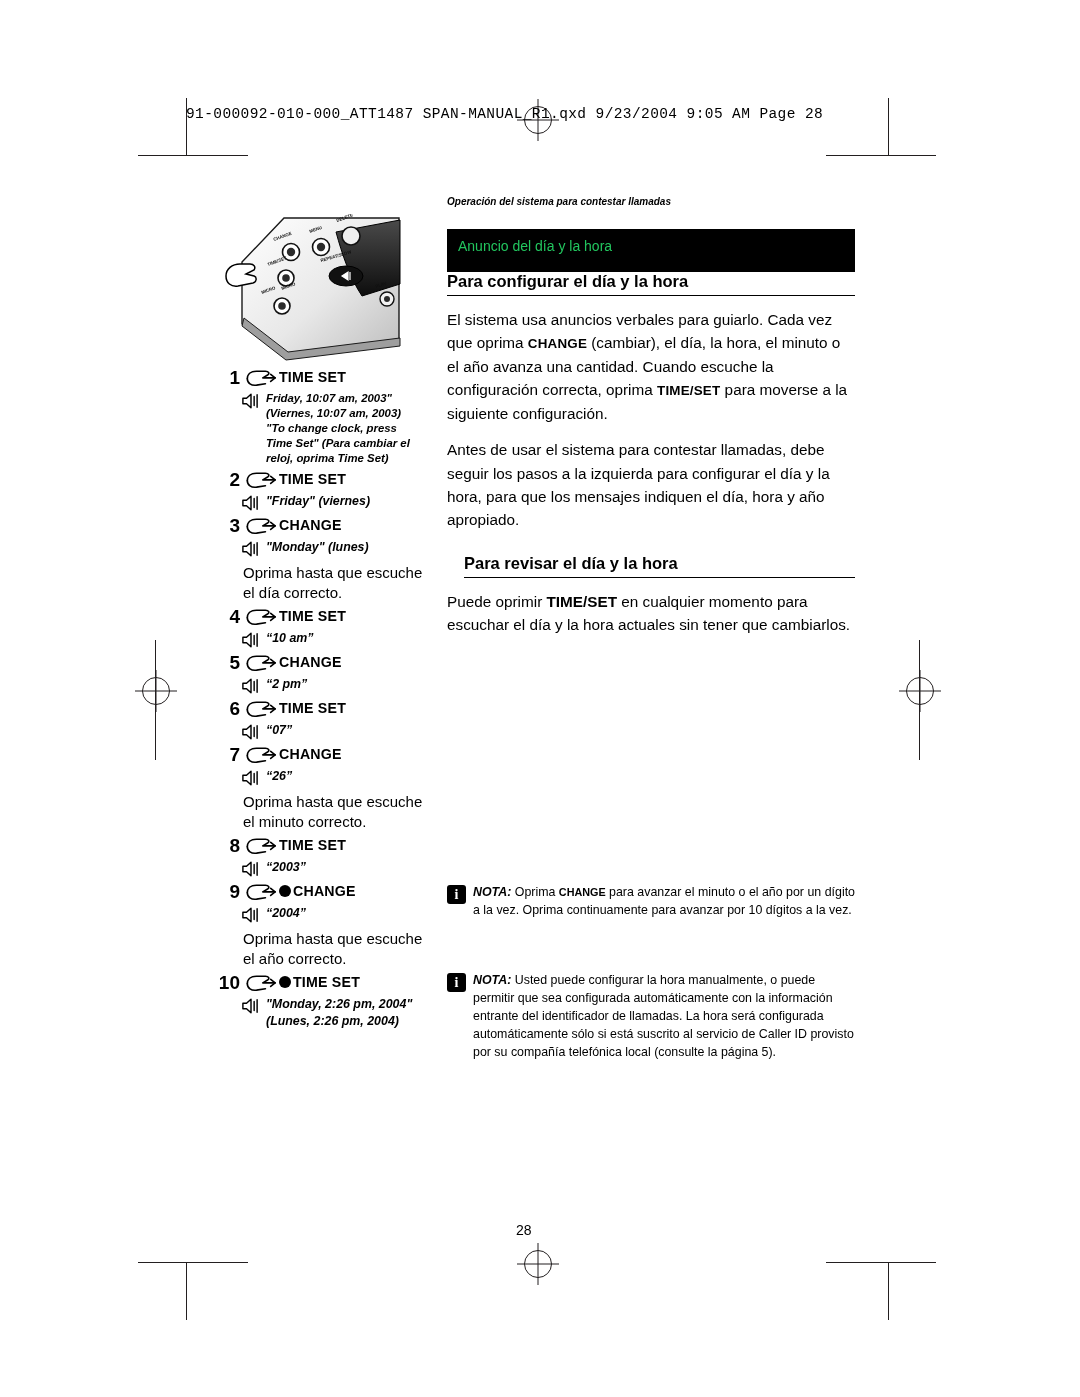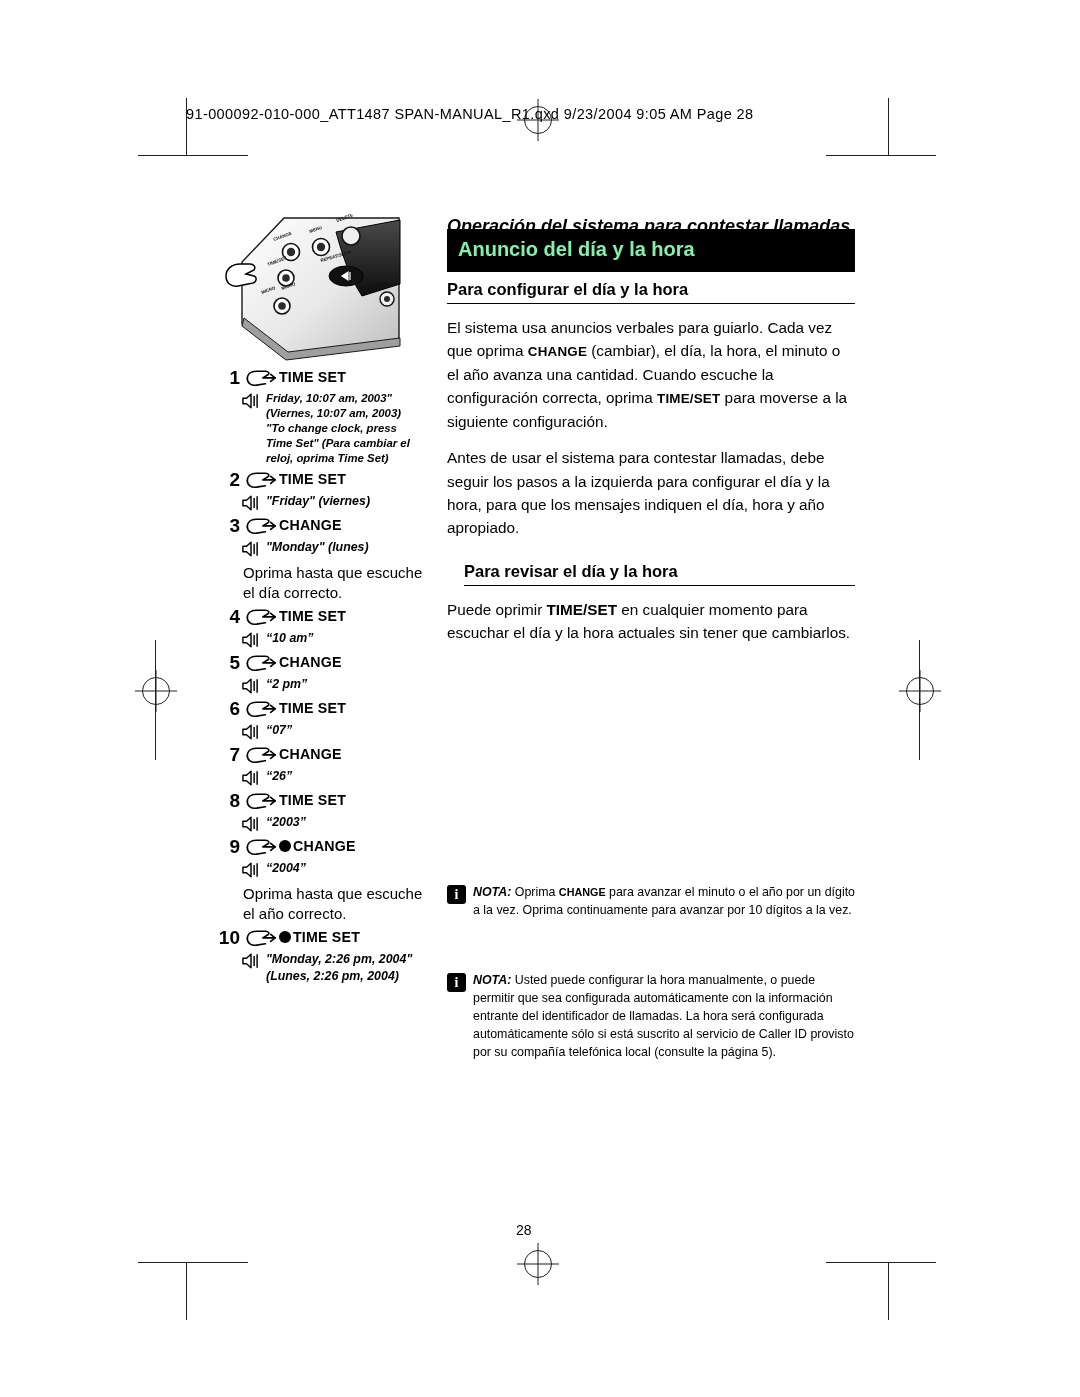--- a/index.html
+++ b/index.html
@@ -46,62 +46,61 @@
     height: 1px;
     width: calc(100% + 16px);
     transform: translateY(-0.5px);
   }
 
   
   .file-header {
     position: absolute;
     top: 106px;
     left: 186px;
-    font-family: Liberation Sans, sans-serif;
+    font-family: Liberation Mono, monospace;
     font-size: 14.5px;
     letter-spacing: 0.4px;
     white-space: nowrap;
     color: #000;
   }
 
   
   .running-head {
     position: absolute;
     top: 196px;
     left: 447px;
-    font-size: 18px;
+    font-size: 10px;
     font-style: italic;
     font-weight: bold;
     color: #000;
-    margin-top: 20px;
   }
 
   
   .title-bar {
     position: absolute;
     top: 229px;
     left: 447px;
     width: 408px;
     height: 43px;
     background: #000000;
   }
   .title-bar span {
     position: absolute;
     left: 11px;
     top: 9px;
-    font-size: 20px;
-    font-weight: bold;
-    color: #86efac;
+    font-size: 14px;
+    font-weight: normal;
+    color: #22c55e;
   }
 
   
   .body-col {
     position: absolute;
     left: 447px;
-    top: 280px;
+    top: 272px;
     width: 408px;
   }
   .sec-head {
     font-size: 16.5px;
     font-weight: bold;
     border-bottom: 1.5px solid #000;
     padding-bottom: 4px;
     margin: 0 0 12px 0;
   }
   .sec-head.second {
@@ -448,20 +447,21 @@
     </div>
     <div class="speech">
       <span class="spk"><svg viewBox="0 0 22 20" width="20" height="18" aria-hidden="true">
           <path d="M2,7 L6,7 L11,2.5 L11,17.5 L6,13 L2,13 Z" fill="#fff" stroke="#000" stroke-width="1.6" stroke-linejoin="round"></path>
           <path d="M14.5,5 L14.5,15 M17.8,3 L17.8,17" stroke="#000" stroke-width="1.6" stroke-linecap="round"></path>
         </svg></span>
       <div class="speech-text">
         <div>“26”</div>
       </div>
     </div>
+    <div class="hint">Oprima hasta que escuche el minuto correcto.</div>
     <div class="step-row">
       <div class="step-num">8</div>
       <span class="hand"><svg viewBox="0 0 34 24" width="30" height="22" aria-hidden="true">
           <path d="M1.5,14 C1.5,8.5 6,5.5 12,5.5 L22,5.5 C26,5.5 27,8 24.5,9.8 L19,13 L33,13" fill="none" stroke="#000" stroke-width="1.8" stroke-linecap="round" stroke-linejoin="round"></path>
           <path d="M28,9 L33,13 L28,17" fill="none" stroke="#000" stroke-width="1.8" stroke-linecap="round" stroke-linejoin="round"></path>
           <path d="M1.5,14 C1.5,19 6,22 12,21.2 L22,19.6" fill="none" stroke="#000" stroke-width="1.8" stroke-linecap="round"></path>
         </svg></span>
       <div class="step-label">TIME SET</div>
     </div>
     <div class="speech">

